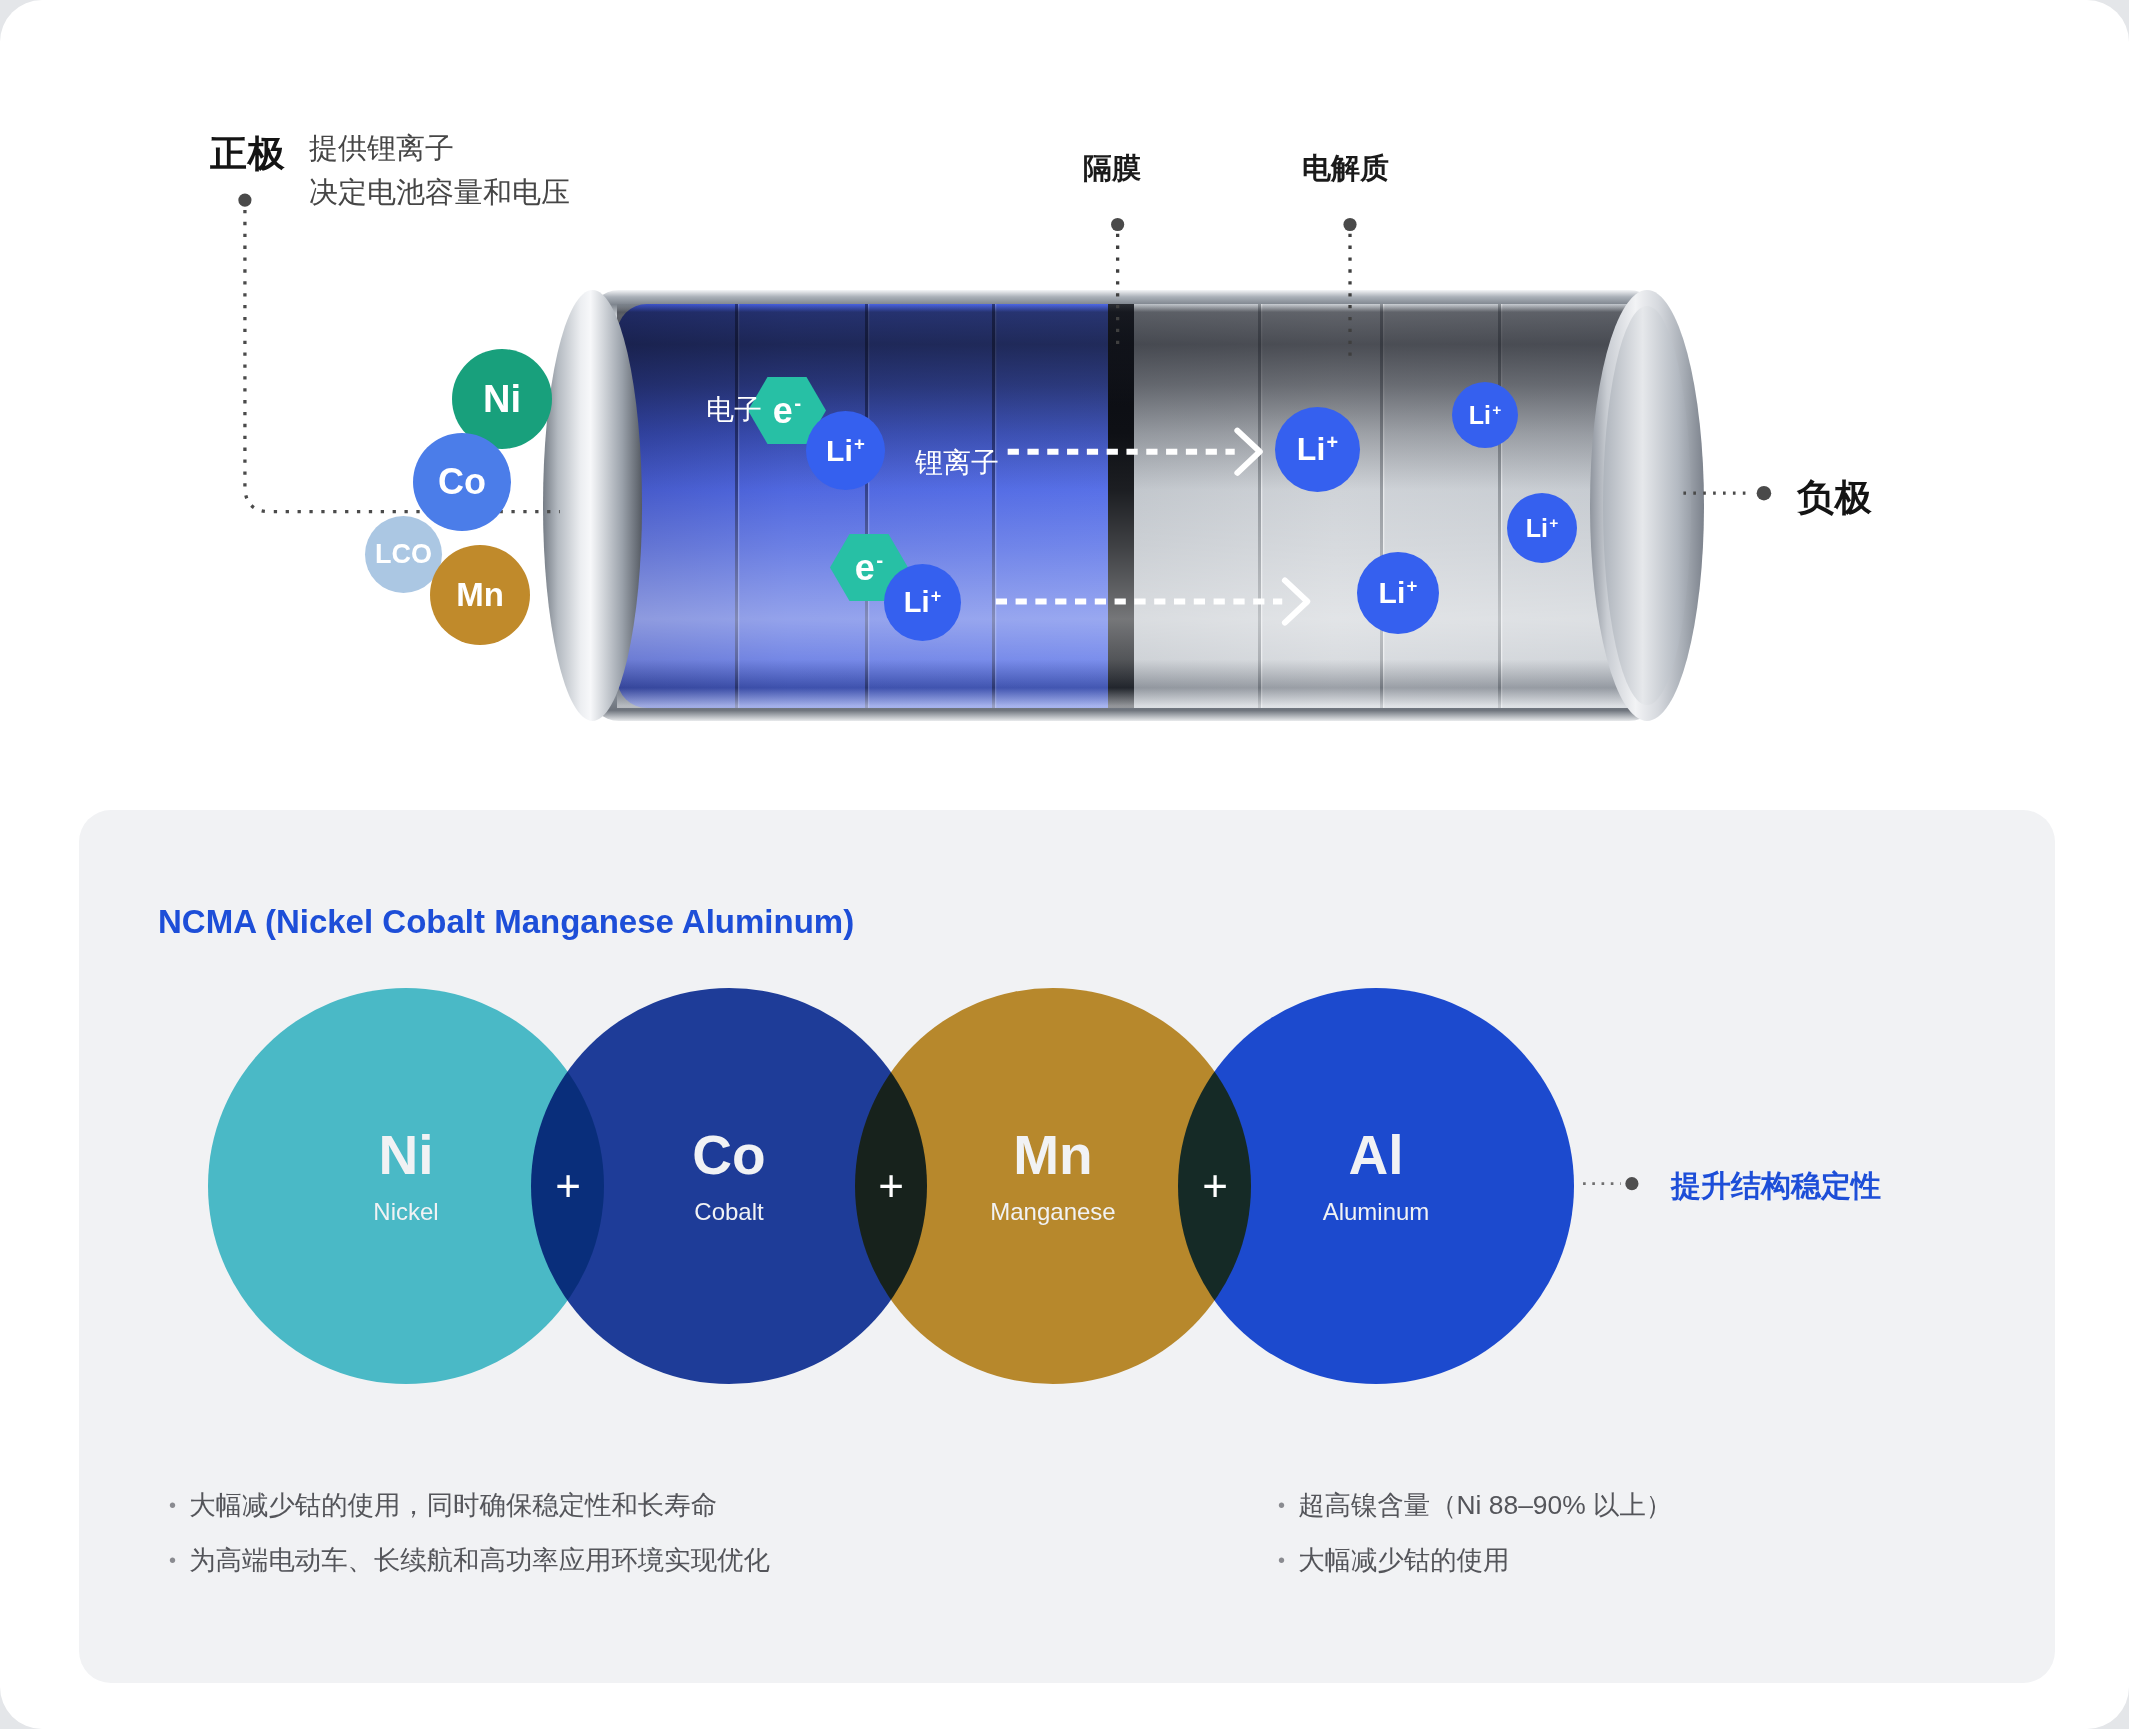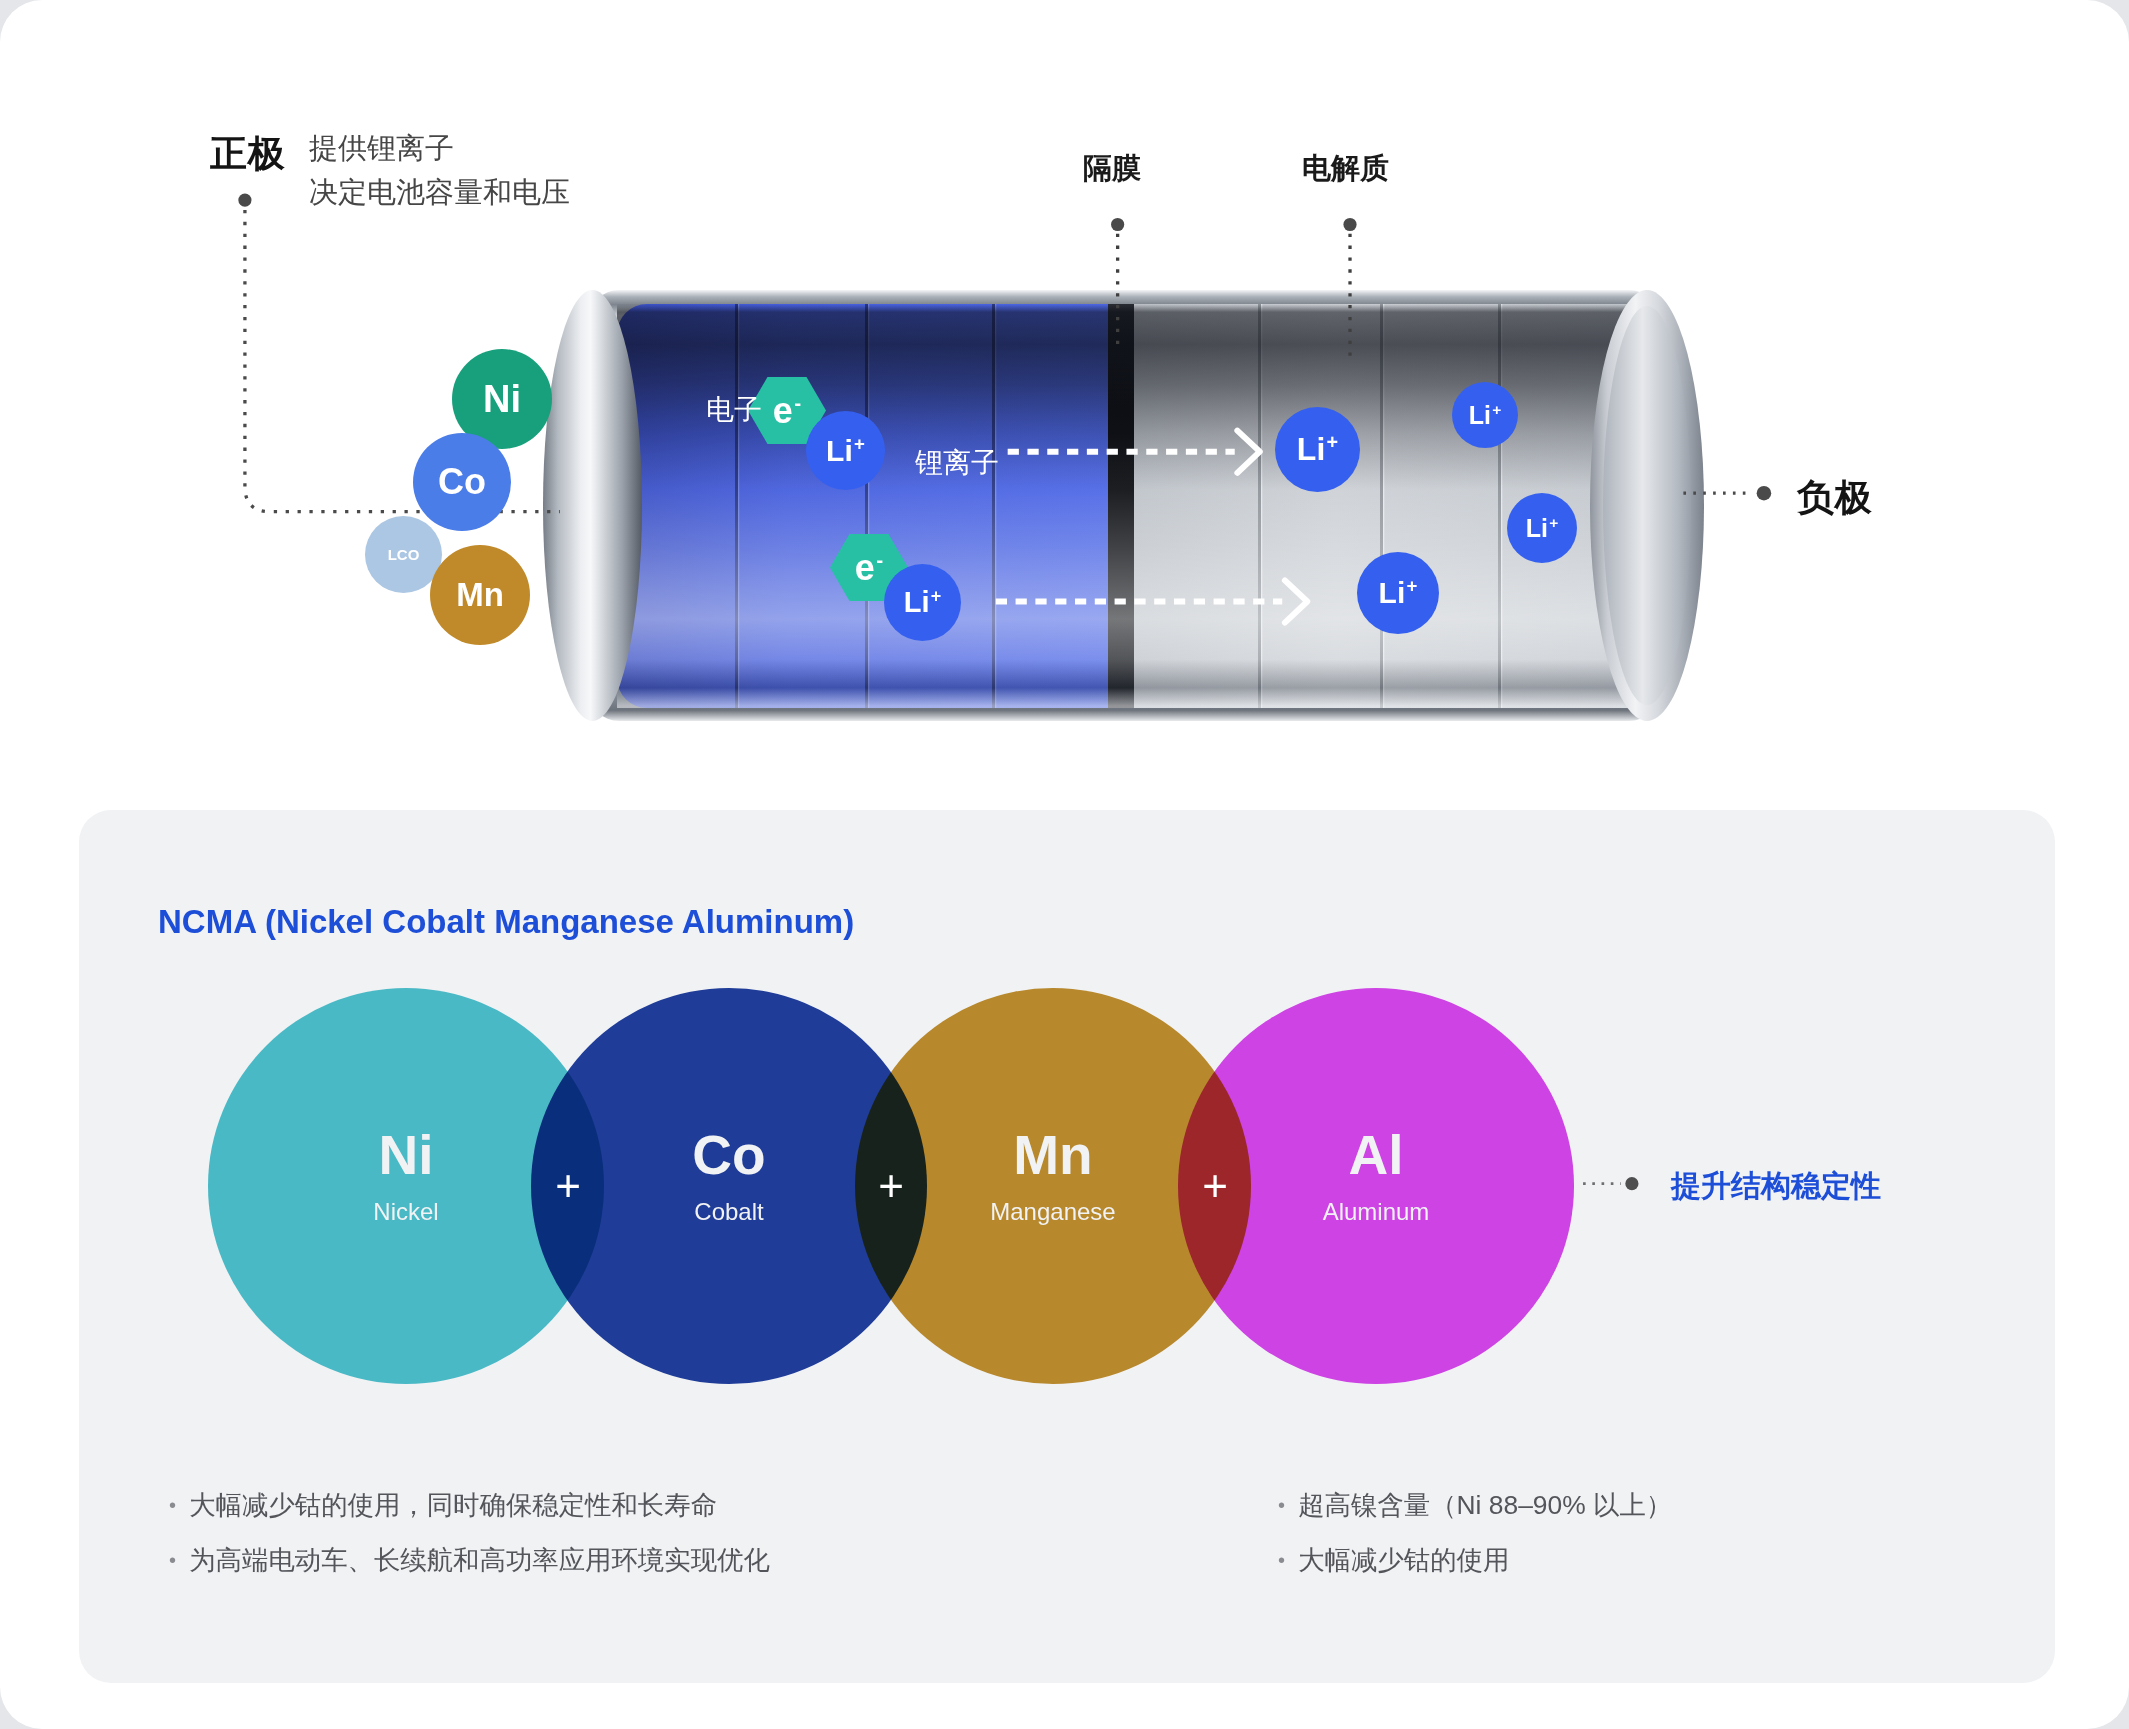--- a/index.html
+++ b/index.html
@@ -66,21 +66,21 @@
   .bat-text{position:absolute;color:#ffffff;font-weight:500;font-size:28px;white-space:nowrap;z-index:3;transform:translateX(-50%);text-align:right;}
   .t-electron{left:191px;top:101px;}
   .t-liion{left:414px;top:154px;}
   .bat-arrows{position:absolute;left:0;top:0;width:1161px;height:431px;z-index:2;pointer-events:none;}
 
   
   .chip{position:absolute;border-radius:50%;color:#fff;display:flex;align-items:center;justify-content:center;
         font-weight:800;z-index:4;}
   .chip-ni{left:452px;top:349px;width:100px;height:100px;font-size:38px;}
   .chip-co{left:413px;top:433px;width:98px;height:98px;font-size:36px;}
-  .chip-lco{left:365px;top:516px;width:77px;height:77px;font-size:15px;z-index:3;}
+  .chip-lco{left:365px;top:516px;width:77px;height:77px;font-size:27px;z-index:3;}
   .chip-mn{left:430px;top:545px;width:100px;height:100px;font-size:33px;}
 
   
   .panel{position:absolute;left:79px;top:810px;width:1976px;height:873px;border-radius:32px;
          background:#f1f2f4;isolation:isolate;z-index:0;}
   .panel-title{position:absolute;left:79px;top:93px;font-size:33px;font-weight:600;color:#1d4ed8;white-space:nowrap;}
   .vcircle{position:absolute;top:178px;width:396px;height:396px;border-radius:50%;mix-blend-mode:multiply;
            display:flex;flex-direction:column;align-items:center;justify-content:center;color:#ffffff;}
   .vc-sym{font-size:55px;font-weight:700;line-height:1;transform:translateY(-9.2px);}
   .vc-name{font-size:24px;font-weight:500;margin-top:14.5px;transform:translateY(-9.2px);}
@@ -202,21 +202,21 @@
       <div class="vc-name">Nickel</div>
     </div>
     <div class="vcircle vc-2" style="background-color: rgb(31, 63, 159);">
       <div class="vc-sym">Co</div>
       <div class="vc-name">Cobalt</div>
     </div>
     <div class="vcircle vc-3" style="background-color: rgb(194, 143, 46);">
       <div class="vc-sym">Mn</div>
       <div class="vc-name">Manganese</div>
     </div>
-    <div class="vcircle vc-4" style="background-color: #d946ef;">
+    <div class="vcircle vc-4" style="background-color: #1d4ed8;">
       <div class="vc-sym">Al</div>
       <div class="vc-name">Aluminum</div>
     </div>
 
     <div class="vplus vp-1">+</div>
     <div class="vplus vp-2">+</div>
     <div class="vplus vp-3">+</div>
 
     <div class="v-annotation">提升结构稳定性</div>
 

